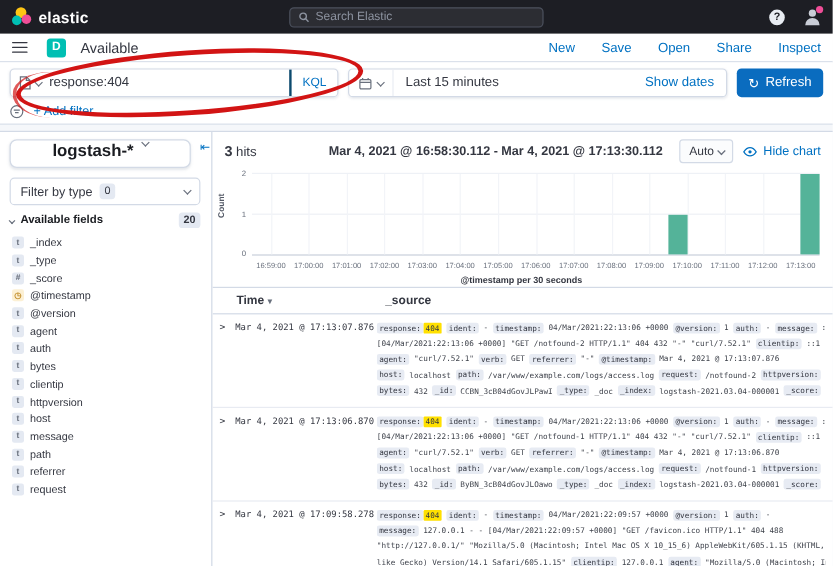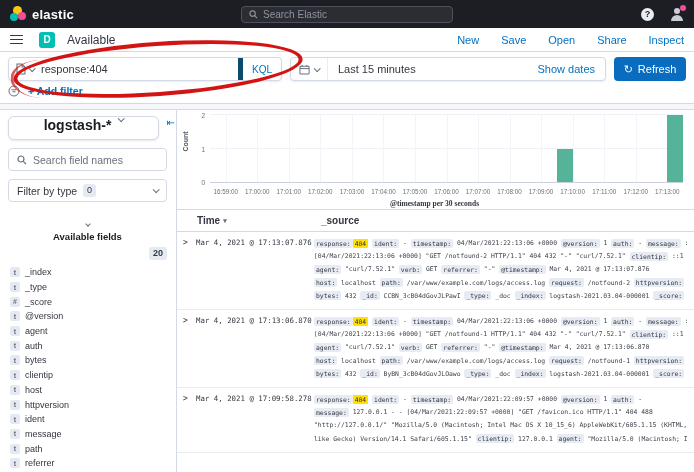--- a/index.html
+++ b/index.html
@@ -34,44 +34,44 @@
   .app-badge { width: 16px; height: 16px; border-radius: 3px; background: #00bfb3; color: #fff; font-size: 10px; font-weight: 700; display: flex; align-items: center; justify-content: center; margin-left: 6px; }
   .nav-title { font-size: 12px; color: #343741; margin-left: 2px; }
   .navbar-actions { margin-left: auto; display: flex; gap: 22px; }
   .nav-action { font-size: 11px; color: #0071c2; cursor: pointer; }
   
   .querybar { display: flex; gap: 8px; padding: 5px 8px 4px; align-items: center; background: #fff; }
   .query-control { flex: 1; height: 24px; border: 1px solid #d3dae6; border-radius: 4px; background: #fff; display: flex; align-items: center; box-shadow: 0 1px 2px rgba(152,162,179,.2); }
   .sq-btn { display: flex; align-items: center; gap: 3px; padding: 0 7px; height: 100%; cursor: pointer; }
   .chev { width: 5px; height: 5px; border-right: 1.4px solid #69707d; border-bottom: 1.4px solid #69707d; transform: rotate(45deg) translateY(-1px); display: inline-block; }
   .query-text { flex: 1; font-size: 11px; color: #343741; }
-  .kql { font-size: 10px; color: #0071c2; padding: 0 9px; border-left: 5px solid #0c4a6e; height: 100%; display: flex; align-items: center; cursor: pointer; }
+  .kql { font-size: 10px; color: #0071c2; padding: 0 9px; border-left: 2px solid #0c4a6e; height: 100%; display: flex; align-items: center; cursor: pointer; }
   .datepicker { width: 316px; height: 24px; border: 1px solid #d3dae6; border-radius: 4px; display: flex; align-items: center; background: #fff; box-shadow: 0 1px 2px rgba(152,162,179,.2); }
   .dp-cal { padding: 0 8px; display: flex; gap: 4px; align-items: center; border-right: 1px solid #e9edf3; height: 100%; cursor: pointer; }
   .dp-range { font-size: 11px; color: #343741; padding: 0 10px; }
   .dp-show { margin-left: auto; font-size: 11px; color: #0071c2; padding-right: 10px; cursor: pointer; }
   .refresh-btn { height: 24px; min-width: 72px; background: #0a6cbf; border: none; border-radius: 4px; color: #fff; font-size: 11px; font-family: inherit; display: flex; align-items: center; justify-content: center; gap: 5px; cursor: pointer; }
   
-  .filterbar { display: flex; align-items: flex-start; gap: 8px; padding: 0 8px 4px; background: #fff; border-bottom: 1px solid #d3dae6; height: 19px; font-weight: bold; }
+  .filterbar { display: flex; align-items: flex-end; gap: 8px; padding: 0 8px 4px; background: #fff; border-bottom: 1px solid #d3dae6; height: 19px; }
   .add-filter { font-size: 10.5px; color: #0071c2; cursor: pointer; }
   
   .annotation-ellipse { position: absolute; left: 13px; top: 42px; width: 290px; height: 54px; border: 4px solid #d21414; border-radius: 50%; transform: rotate(-4deg); z-index: 40; pointer-events: none; }
   .annotation-ellipse::after { content: ""; position: absolute; left: -7px; top: 6px; width: 60px; height: 38px; border-left: 3px solid #d21414; border-radius: 50%; transform: rotate(6deg); opacity: .7; }
   
   .content { background: #f5f7fa; height: 376px; padding-top: 5px; }
   .content-row { display: flex; height: 100%; border-top: 1px solid #d3dae6; }
   
   .sidebar { width: 177px; background: #fff; border-right: 1px solid #d3dae6; padding: 6px 9px 0 8px; position: relative; }
   .collapse-icon { position: absolute; right: 1px; top: 7px; font-size: 10px; color: #0071c2; cursor: pointer; }
   .index-picker { height: 24px; width: calc(100% - 8px); border: 1px solid #d3dae6; border-radius: 6px; box-shadow: 0 1px 2px rgba(152,162,179,.25); display: flex; align-items: flex-start; justify-content: center; gap: 7px; font-weight: 700; font-size: 14px; color: #1a1c21; cursor: pointer; background: #fff; }
   .field-search { margin-top: 8px; height: 23px; border: 1px solid #d3dae6; border-radius: 4px; display: flex; align-items: center; gap: 6px; padding: 0 8px; font-size: 10.5px; color: #69707d; background: #fff; }
   .type-filter { margin-top: 8px; height: 23px; border: 1px solid #d3dae6; border-radius: 4px; display: flex; align-items: center; gap: 6px; padding: 0 8px; font-size: 10.5px; color: #343741; cursor: pointer; background: #fff; }
   .count-badge { background: #e4e9f2; border-radius: 3px; padding: 0 4px; font-size: 9px; color: #343741; line-height: 13px; }
   .type-filter .chev { margin-left: auto; }
-  .fields-header { margin-top: 20px; display: flex; align-items: center; gap: 5px; font-size: 9.5px; font-weight: 700; color: #1a1c21; flex-direction: column; }
+  .fields-header { margin-top: 6px; display: flex; align-items: center; gap: 5px; font-size: 9.5px; font-weight: 700; color: #1a1c21; }
   .fields-header .chev { transform: rotate(45deg); width: 4px; height: 4px; }
   .fields-header .count-badge { margin-left: auto; }
   .field-list { list-style: none; margin-top: 5px; }
   .field-item { display: flex; align-items: center; gap: 5px; height: 14.7px; font-size: 9px; color: #343741; padding-left: 2px; cursor: pointer; }
   .field-icon { width: 10px; height: 10px; border-radius: 2px; background: #e4e9f2; color: #69707d; font-size: 7px; font-weight: 700; display: flex; align-items: center; justify-content: center; flex: none; }
   .field-icon.date { background: #fcf0d4; color: #c08b27; }
   
   .main { flex: 1; background: #fff; display: flex; flex-direction: column; min-width: 0; }
   .hits-row { display: flex; align-items: center; padding: 6px 10px 4px; gap: 8px; }
   .hits { font-size: 11px; color: #343741; white-space: nowrap; }
@@ -82,21 +82,21 @@
   .hide-chart { margin-left: auto; font-size: 10.5px; color: #0071c2; display: flex; gap: 5px; align-items: center; cursor: pointer; white-space: nowrap; }
   
   .chart-wrap { position: relative; margin: 2px 8px 0 6px; height: 97px; flex: none; }
   .ylabel { position: absolute; left: -8px; top: 26px; transform: rotate(-90deg); font-size: 7px; font-weight: 700; color: #535966; }
   .plot { position: absolute; left: 27px; right: 3px; top: 3px; bottom: 26px; border-bottom: 1px solid #c9cfdb; }
   .gridline-h { position: absolute; left: 0; right: 0; height: 1px; background: #eef1f6; }
   .gridline-v { position: absolute; top: 0; bottom: 0; width: 1px; background: #f2f4f8; }
   .bar { position: absolute; bottom: 0; background: #54b399; }
   .ytick { position: absolute; left: 8px; width: 14px; text-align: right; font-size: 6.5px; color: #69707d; transform: translateY(-50%); }
   .xtick { position: absolute; bottom: 14px; font-size: 6.3px; color: #69707d; transform: translateX(-50%); white-space: nowrap; }
-  .xlabel { position: absolute; bottom: 1px; left: 0; right: 0; text-align: center; font-size: 7.5px; font-weight: 700; color: #343741; font-family: Liberation Serif, serif; }
+  .xlabel { position: absolute; bottom: 1px; left: 0; right: 0; text-align: center; font-size: 7.5px; font-weight: 700; color: #343741; }
   
   .doc-table { border-top: 1px solid #d3dae6; flex: 1; overflow: hidden; display: flex; flex-direction: column; }
   .dt-header { display: flex; padding: 5px 6px 5px 20px; border-bottom: 1px solid #d3dae6; font-size: 10px; font-weight: 700; color: #343741; }
   .col-time { width: 124px; display: flex; align-items: center; gap: 3px; }
   .sort-icon { font-size: 7px; color: #69707d; }
   .col-source { flex: 1; }
   .dt-row { display: flex; padding: 5px 6px 6px; border-bottom: 1px solid #e8ebf2; align-items: flex-start; }
   .expand-icon { width: 13px; font-size: 8px; color: #343741; line-height: 12px; cursor: pointer; font-family: "DejaVu Sans Mono", monospace; }
   .row-time { width: 118px; flex: none; font-family: "DejaVu Sans Mono", monospace; font-size: 7.4px; color: #343741; line-height: 12px; white-space: nowrap; }
   .row-source { flex: 1; min-width: 0; font-family: "DejaVu Sans Mono", monospace; font-size: 6.4px; color: #3f434c; line-height: 13.2px; }
@@ -198,27 +198,20 @@
 
   <div class="content">
     <div class="content-row">
 
       <aside class="sidebar">
         <span class="collapse-icon">⇤</span>
         <div class="index-picker">
           <span>logstash-*</span>
           <span class="chev"></span>
         </div>
-        <div class="field-search">
-          <svg width="10" height="10" viewBox="0 0 10 10">
-              <circle cx="4" cy="4" r="3" fill="none" stroke="#69707d" stroke-width="1.2"></circle>
-              <line x1="6.3" y1="6.3" x2="9" y2="9" stroke="#69707d" stroke-width="1.2"></line>
-            </svg>
-          <span>Search field names</span>
-        </div>
         <div class="type-filter">
           <span>Filter by type</span>
           <span class="count-badge">0</span>
           <span class="chev"></span>
         </div>
         <div class="fields-header">
           <span class="chev"></span>
           <span>Available fields</span>
           <span class="count-badge">20</span>
         </div>
@@ -229,20 +222,24 @@
             </li>
             <li class="field-item">
               <span class="field-icon">t</span>
               <span>_type</span>
             </li>
             <li class="field-item">
               <span class="field-icon">#</span>
               <span>_score</span>
             </li>
             <li class="field-item">
+              <span class="field-icon date">◷</span>
+              <span>@timestamp</span>
+            </li>
+            <li class="field-item">
               <span class="field-icon">t</span>
               <span>@version</span>
             </li>
             <li class="field-item">
               <span class="field-icon">t</span>
               <span>agent</span>
             </li>
             <li class="field-item">
               <span class="field-icon">t</span>
               <span>auth</span>
@@ -250,29 +247,25 @@
             <li class="field-item">
               <span class="field-icon">t</span>
               <span>bytes</span>
             </li>
             <li class="field-item">
               <span class="field-icon">t</span>
               <span>clientip</span>
             </li>
             <li class="field-item">
               <span class="field-icon">t</span>
+              <span>httpversion</span>
+            </li>
+            <li class="field-item">
+              <span class="field-icon">t</span>
               <span>host</span>
-            </li>
-            <li class="field-item">
-              <span class="field-icon">t</span>
-              <span>httpversion</span>
-            </li>
-            <li class="field-item">
-              <span class="field-icon">t</span>
-              <span>ident</span>
             </li>
             <li class="field-item">
               <span class="field-icon">t</span>
               <span>message</span>
             </li>
             <li class="field-item">
               <span class="field-icon">t</span>
               <span>path</span>
             </li>
             <li class="field-item">
@@ -280,20 +273,35 @@
               <span>referrer</span>
             </li>
             <li class="field-item">
               <span class="field-icon">t</span>
               <span>request</span>
             </li>
           </ul>
       </aside>
 
       <main class="main">
+        <div class="hits-row">
+          <span class="hits"><b>3</b> <span>hits</span></span>
+          <span class="date-range">Mar 4, 2021 @ 16:58:30.112 - Mar 4, 2021 @ 17:13:30.112</span>
+          <span class="interval-select">
+            <span>Auto</span>
+            <span class="chev"></span>
+          </span>
+          <span class="hide-chart">
+            <svg width="12" height="9" viewBox="0 0 14 10">
+                <path d="M1 5c2-3 4-4 6-4s4 1 6 4c-2 3-4 4-6 4S3 8 1 5z" fill="none" stroke="#0071c2" stroke-width="1.2"></path>
+                <circle cx="7" cy="5" r="1.6" fill="#0071c2"></circle>
+              </svg>
+            <span>Hide chart</span>
+          </span>
+        </div>
 
         <div class="chart-wrap">
           <span class="ylabel">Count</span>
           <div class="plot">
               <div class="gridline-h" style="bottom: 50%;"></div>
               <div class="gridline-h" style="bottom: 100%;"></div>
               <div class="gridline-v" style="left: 3.33333%;"></div>
               <div class="gridline-v" style="left: 10%;"></div>
               <div class="gridline-v" style="left: 16.6667%;"></div>
               <div class="gridline-v" style="left: 23.3333%;"></div>

